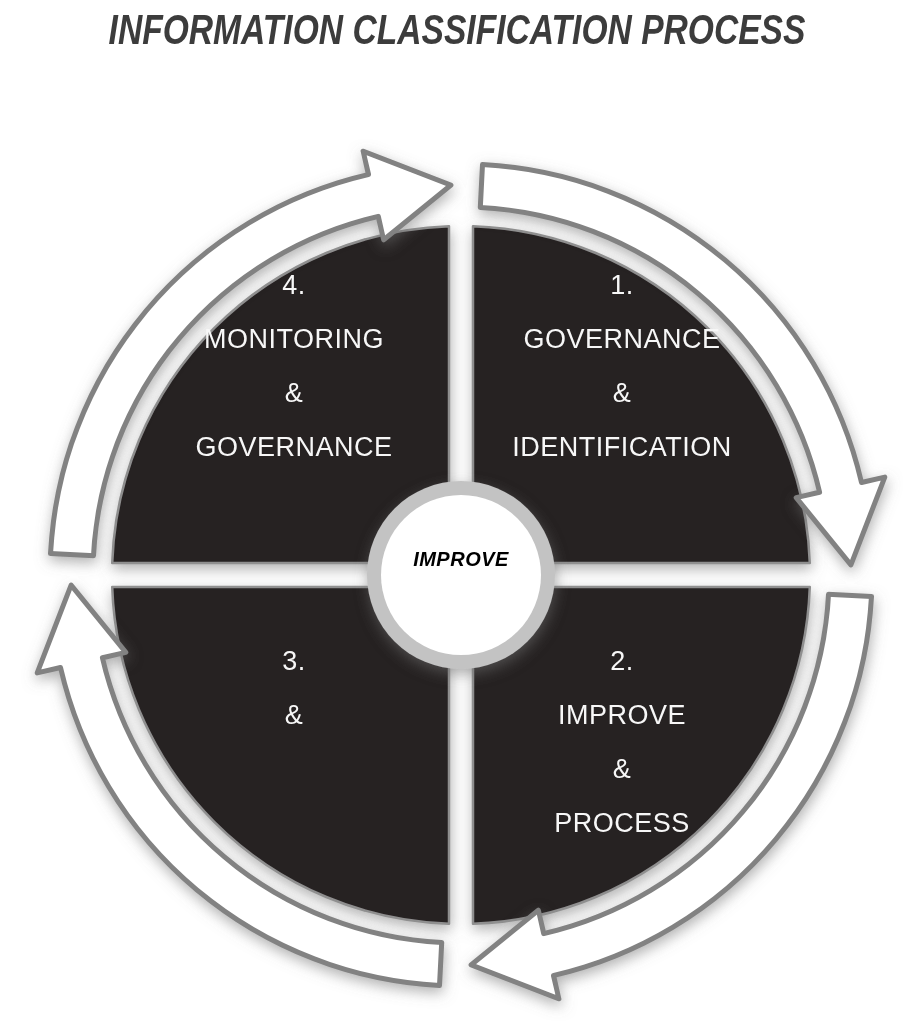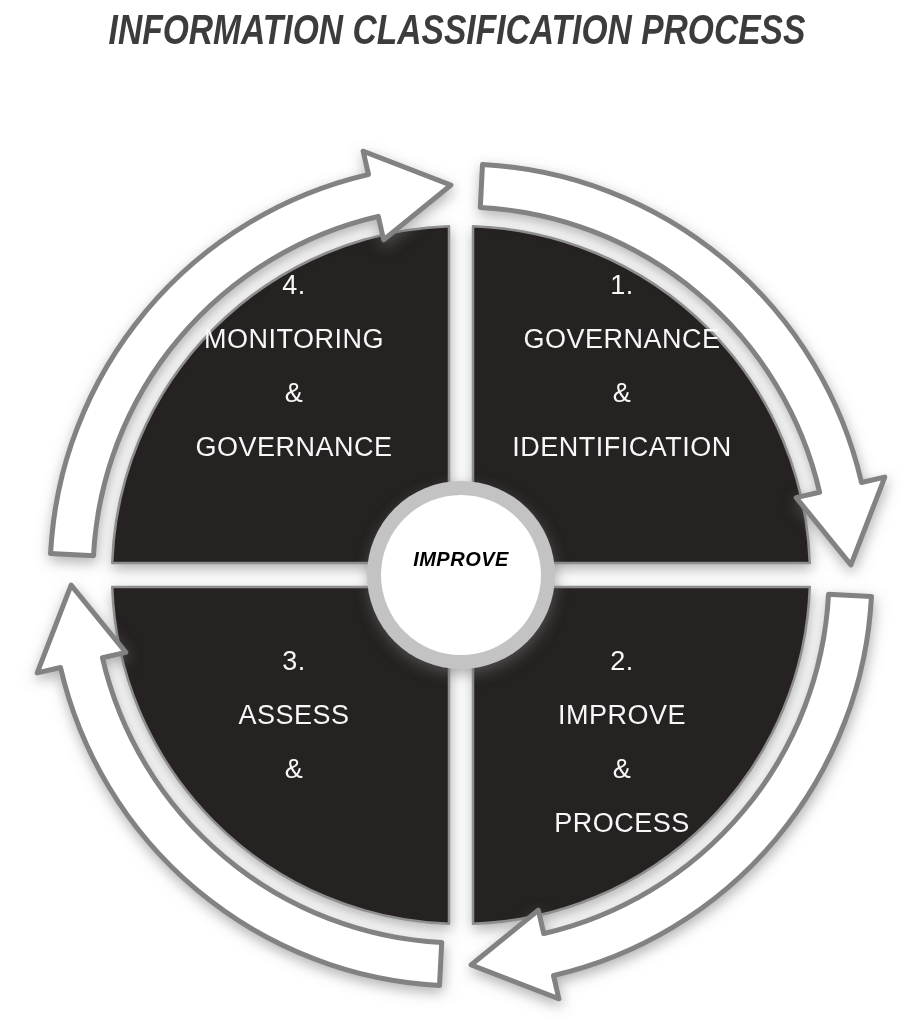--- a/index.html
+++ b/index.html
@@ -119,21 +119,20 @@
 
   <div class="quad-label q2">
     <div class="line">2.</div>
     <div class="line">IMPROVE</div>
     <div class="line">&amp;</div>
     <div class="line">PROCESS</div>
   </div>
 
   <div class="quad-label q3">
     <div class="line">3.</div>
-    <div class="line">ASSESS</div>
     <div class="line">&amp;</div>
   </div>
 
   <div class="quad-label q4">
     <div class="line">4.</div>
     <div class="line">MONITORING</div>
     <div class="line">&amp;</div>
     <div class="line">GOVERNANCE</div>
   </div>
 

